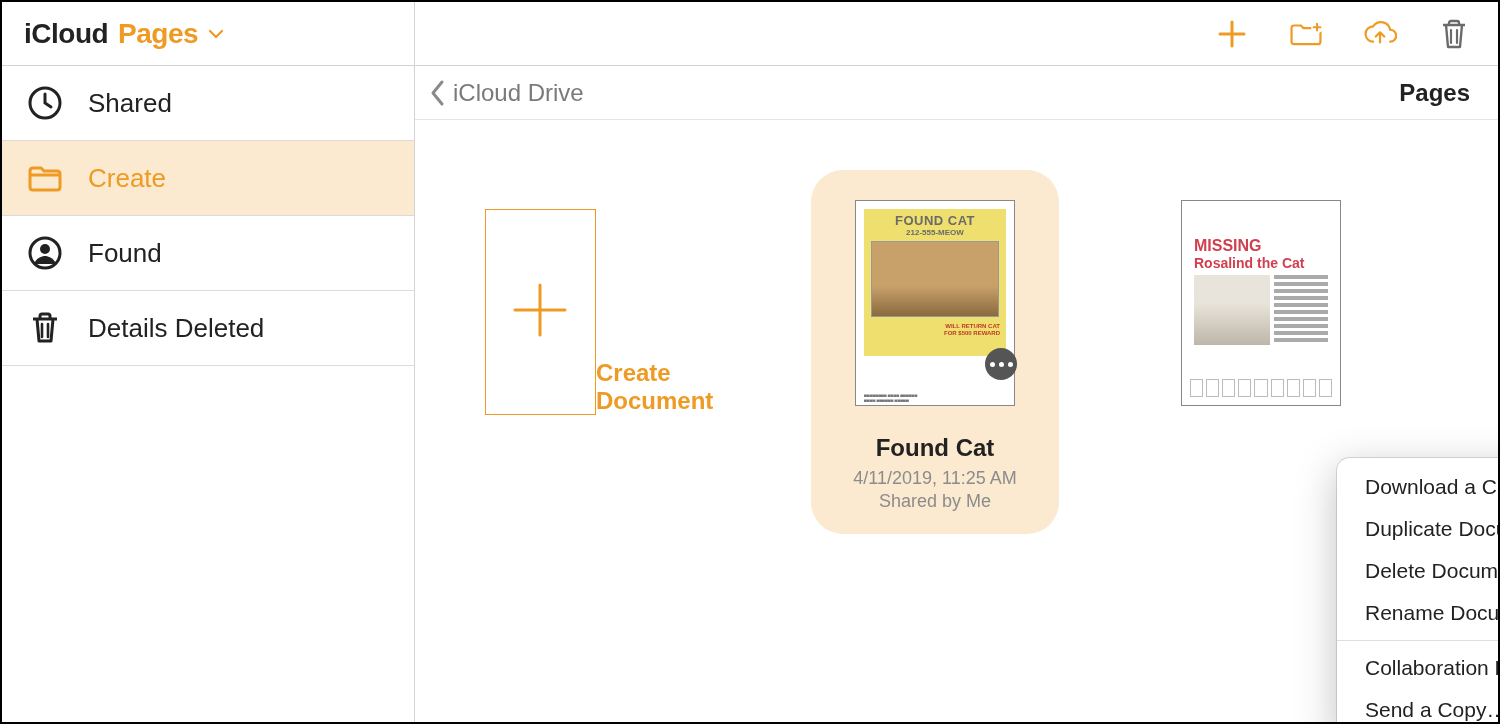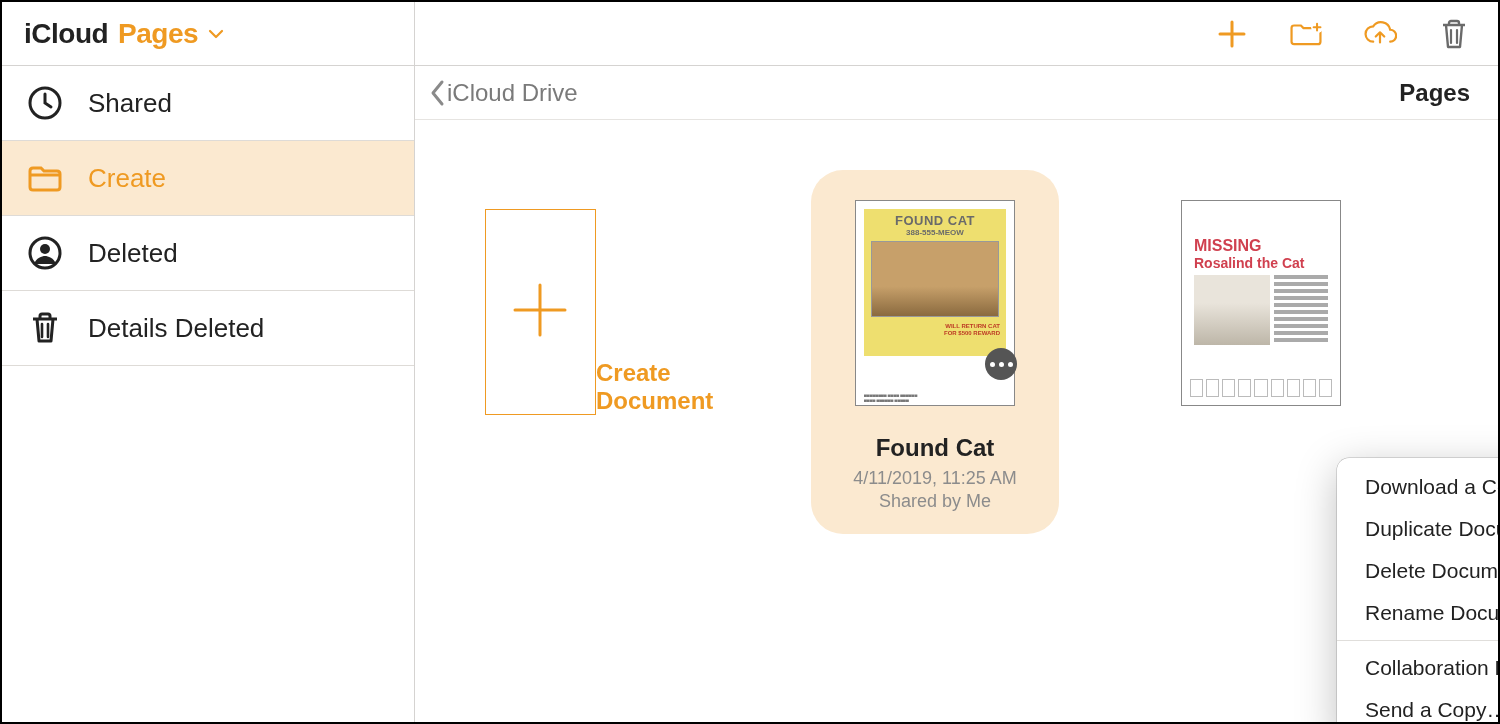--- a/index.html
+++ b/index.html
@@ -21,21 +21,21 @@
   .body { flex:1; display:flex; min-height:0; }
   .sidebar { width: 413px; border-right: 1px solid #d5d3d1; background: #fff; }
   .sb-item { height: 75px; display:flex; align-items:center; gap: 24px; padding-left: 24px; border-bottom: 1px solid #dedbd7; cursor:pointer; }
   .sb-item.active { background: #fbe9d0; }
   .sb-item.active .sb-label { color: #ef9a22; }
   .sb-icon { width: 38px; height: 38px; display:flex; align-items:center; justify-content:center; }
   .sb-label { font-size: 26px; color: #222; }
 
   .main { flex:1; display:flex; flex-direction:column; position:relative; }
   .breadcrumb-bar { height: 54px; border-bottom:1px solid #e6e4e1; display:flex; align-items:center; padding: 0 28px 0 14px; }
-  .bc-back { display:flex; align-items:center; gap:0; color:#767676; cursor:pointer; }
+  .bc-back { display:flex; align-items:center; gap:6px; color:#767676; cursor:pointer; }
   .bc-back svg { width:18px; height:28px; }
   .bc-back-label { font-size: 24px; color:#7a7a7a; }
   .bc-spacer { flex:1; }
   .bc-title { font-size: 24px; font-weight:600; color:#222; }
 
   .grid { flex:1; padding: 50px 0 0 70px; display:flex; gap: 78px; align-items:flex-start; }
 
   .tile { width: 248px; display:flex; flex-direction:row; align-items:flex-end; }
   .create-box { width:160px; height:206px; border:1.5px solid #ef9a22; display:flex; align-items:center; justify-content:center; margin-top: 39px; }
   .create-plus svg { width:70px; height:70px; }
@@ -139,21 +139,21 @@
       <span class="sb-label">Create</span>
     </div>
     <div class="sb-item">
       <span class="sb-icon">
         <svg viewBox="0 0 38 38">
             <circle cx="19" cy="19" r="15" fill="none" stroke="#222" stroke-width="3"></circle>
             <circle cx="19" cy="15" r="5" fill="#222"></circle>
             <path d="M8 30c2-6 8-8 11-8s9 2 11 8" fill="#222"></path>
           </svg>
       </span>
-      <span class="sb-label">Deleted</span>
+      <span class="sb-label">Found</span>
     </div>
     <div class="sb-item">
       <span class="sb-icon">
         <svg viewBox="0 0 38 38">
             <path d="M7 10h24M14 10V7a2 2 0 012-2h6a2 2 0 012 2v3m3 0l-2 22H13L11 10" fill="none" stroke="#222" stroke-width="3" stroke-linejoin="round"></path>
             <path d="M16 15v13M22 15v13" stroke="#222" stroke-width="2.6" stroke-linecap="round"></path>
           </svg>
       </span>
       <span class="sb-label">Details Deleted</span>
     </div>
@@ -181,21 +181,21 @@
               </svg>
           </span>
         </div>
         <div class="create-label">Create Document</div>
       </div>
 
       <div class="doc-tile selected">
         <div class="thumb">
           <div class="thumb-inner">
             <div class="found-title">FOUND CAT</div>
-            <div class="found-phone">388-555-MEOW</div>
+            <div class="found-phone">212-555-MEOW</div>
             <div class="found-img"></div>
             <div class="found-reward"><span>WILL RETURN CAT</span><br><span>FOR $500 REWARD</span></div>
           </div>
           <div class="found-blurb">▀▀▀▀▀▀▀▀ ▀▀▀▀ ▀▀▀▀▀▀ ▀▀▀▀ ▀▀▀▀▀▀ ▀▀▀▀▀</div>
         </div>
         <div class="more-btn">
           <span></span>
             <span></span>
             <span></span>
         </div>

